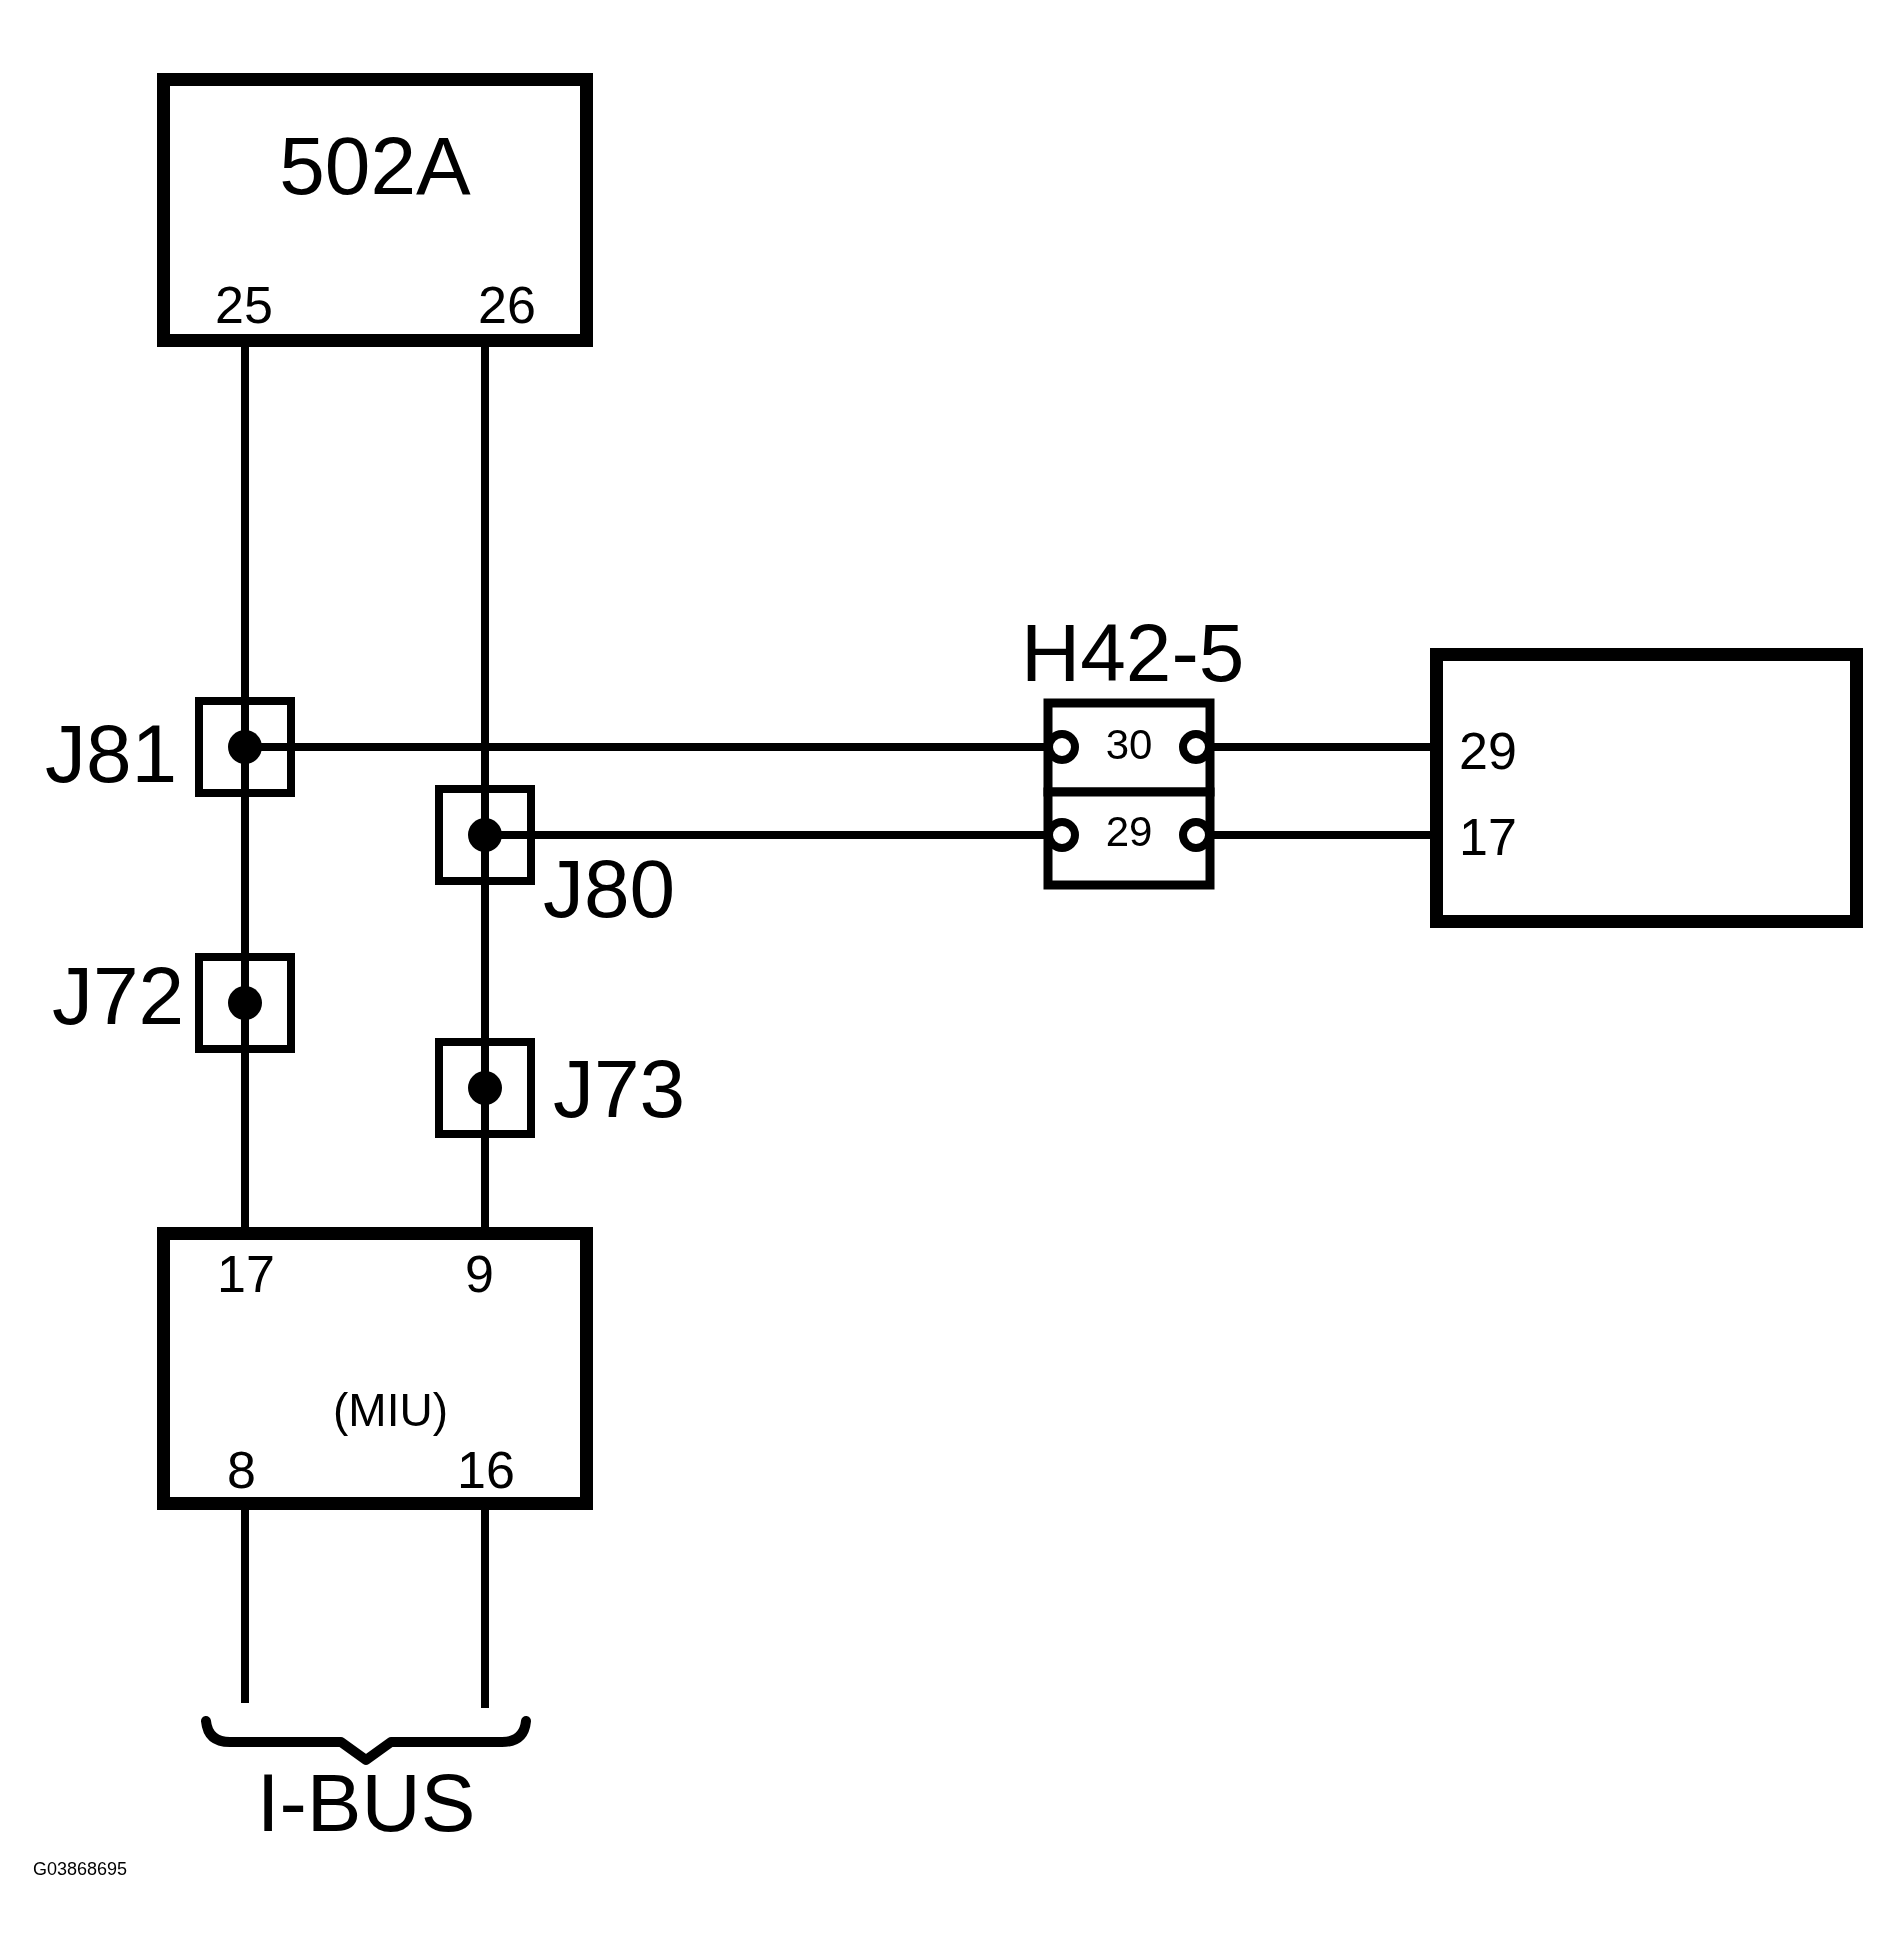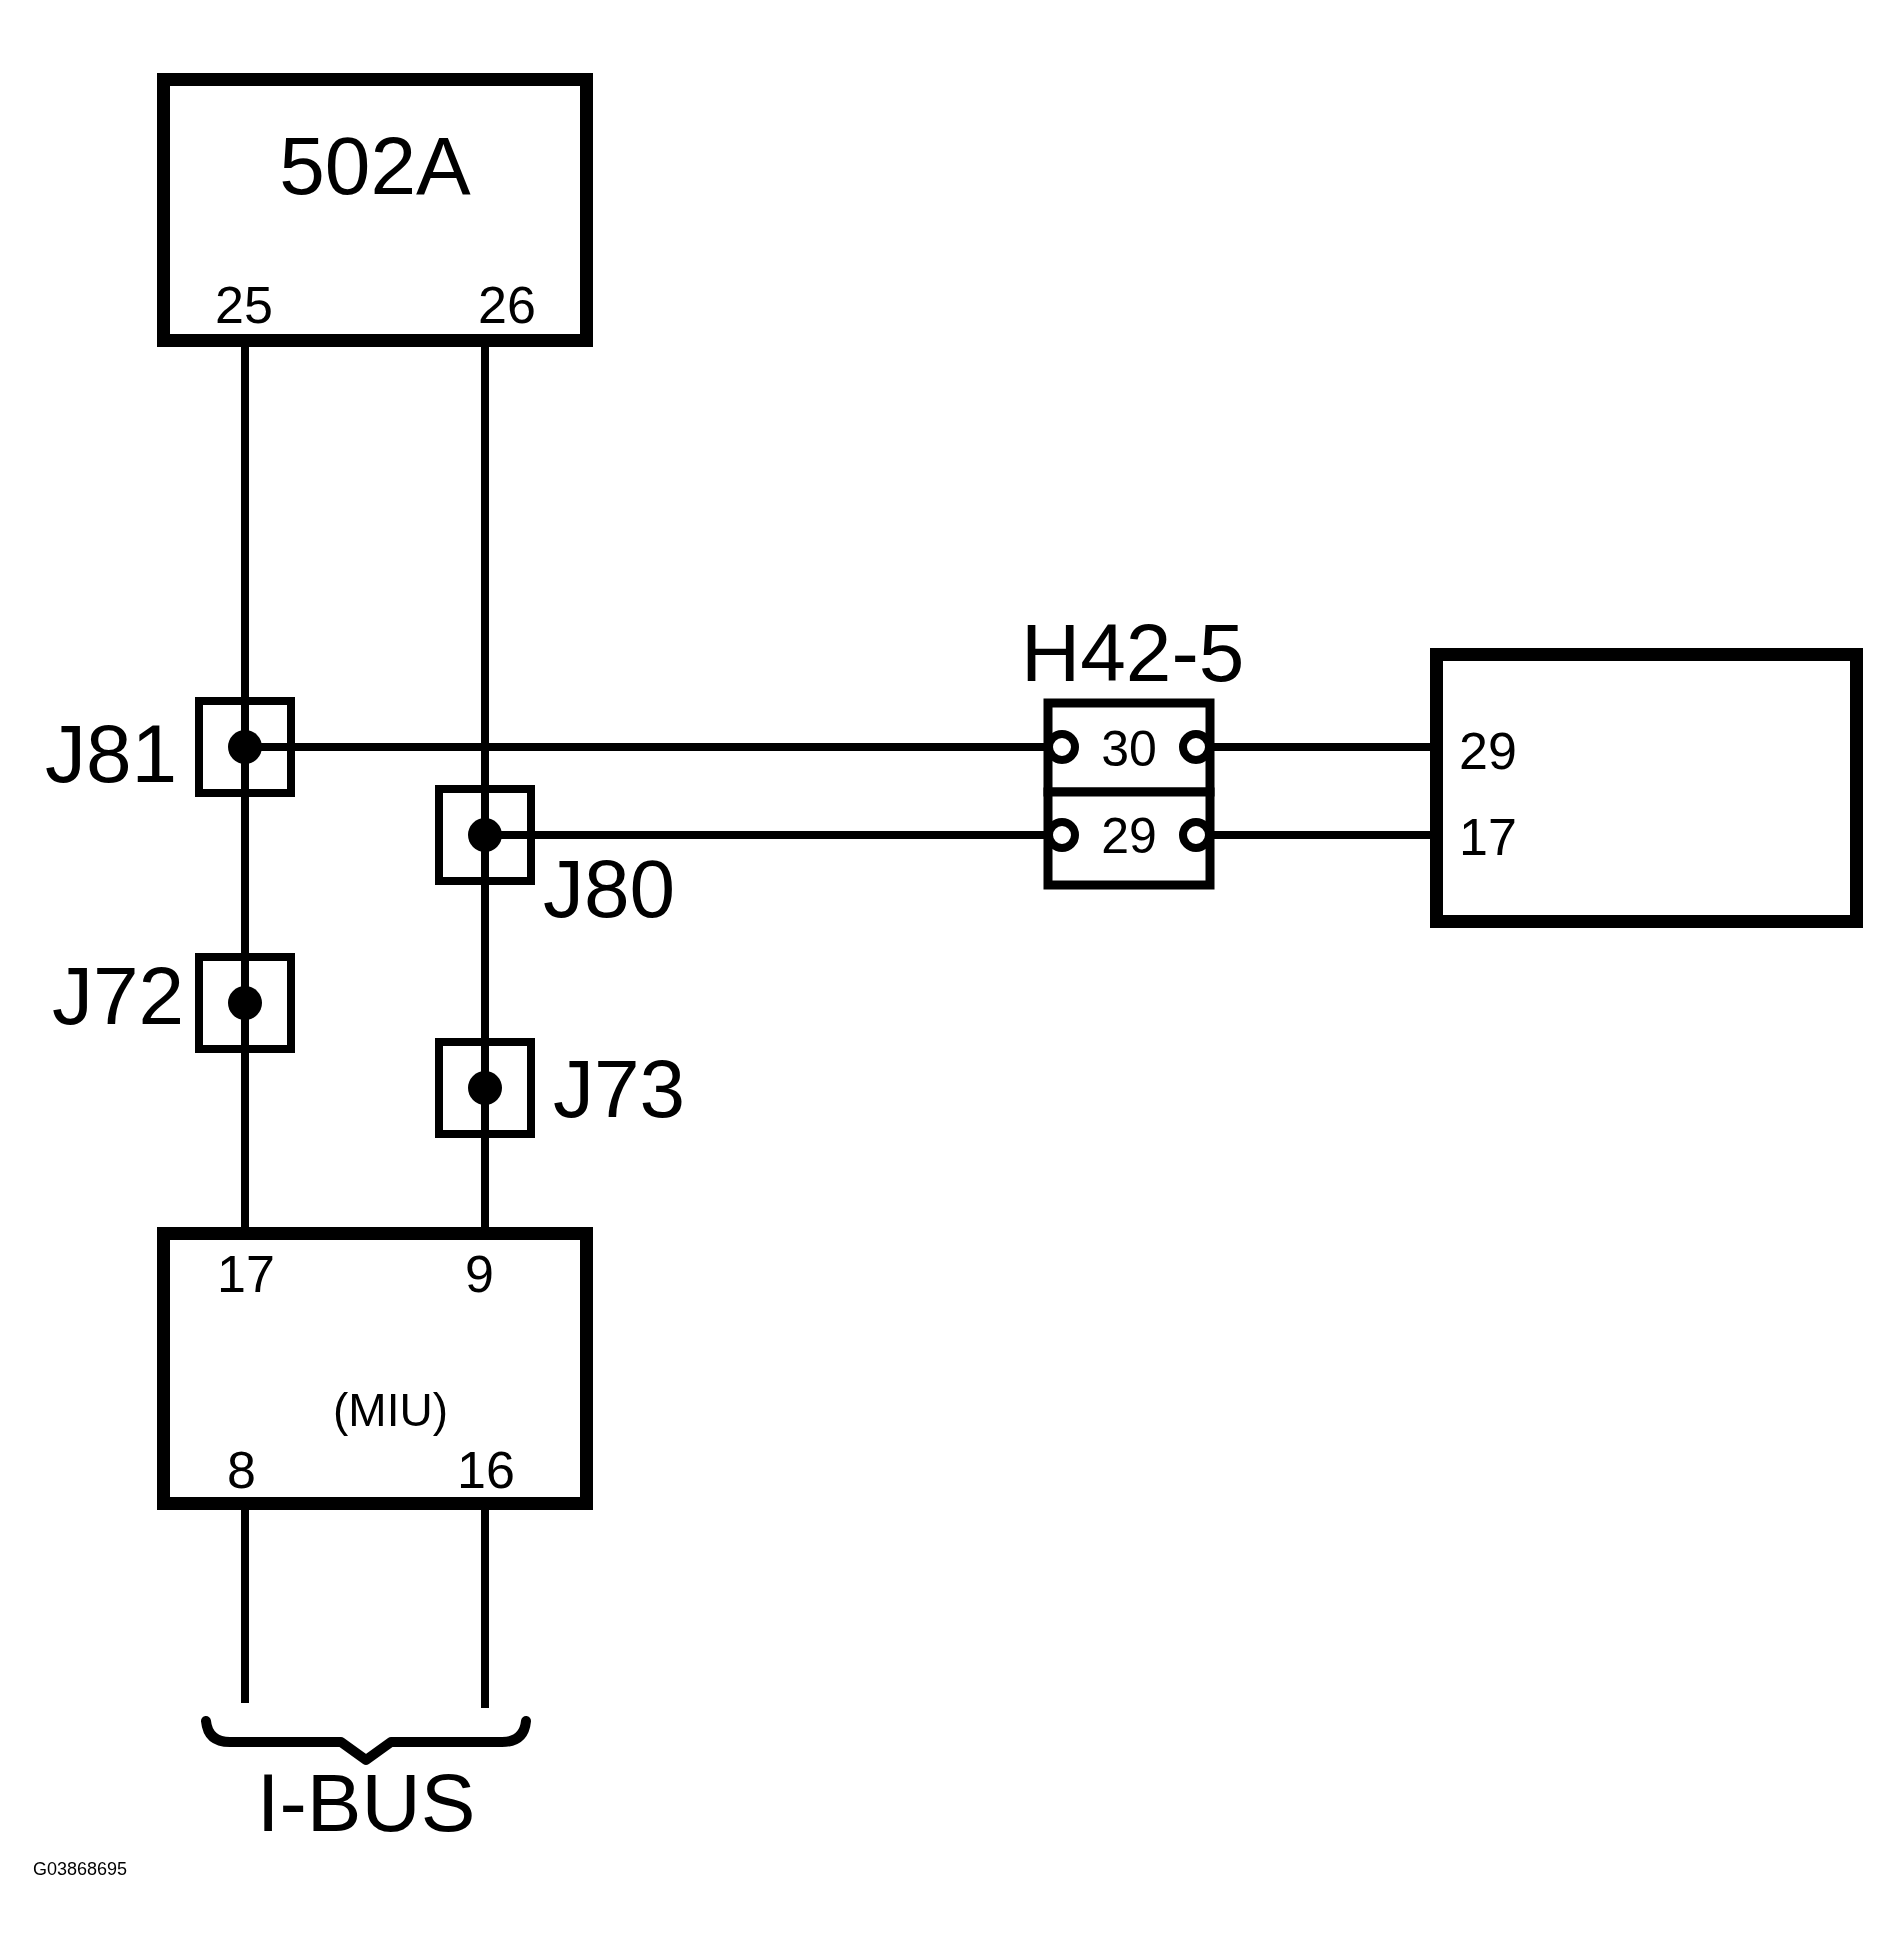--- a/index.html
+++ b/index.html
@@ -25,21 +25,21 @@
   }
   .txt {
     position: absolute;
     line-height: 1;
     white-space: nowrap;
     z-index: 3;
   }
   .big   { font-size: 82px; }
   .sub   { font-size: 46px; }
   .pin   { font-size: 52px; }
-  .cpin  { font-size: 50px; }
+  .cpin  { font-size: 42px; }
   .tiny  { font-size: 18px; }
   .ctr   { text-align: center; }
   .module-box {
     position: absolute;
     box-sizing: border-box;
     border: 13px solid #000000;
     background: #ffffff;
     z-index: 2;
   }
   .module-box .txt { z-index: 3; }

